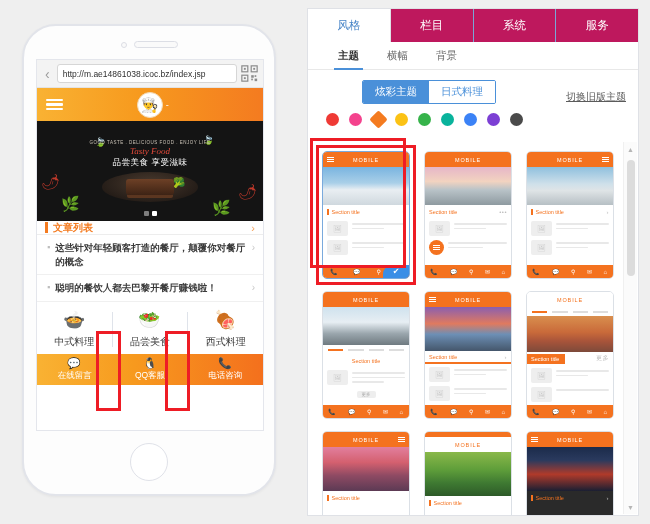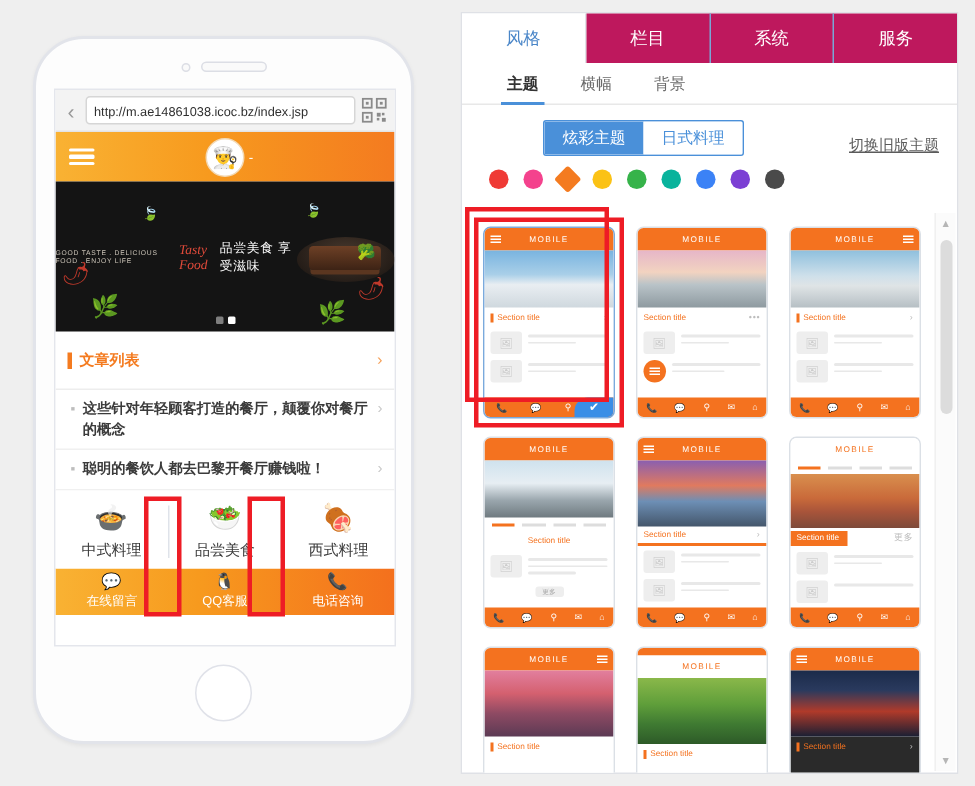--- a/index.html
+++ b/index.html
@@ -70,21 +70,21 @@
   }
   .hdr-dot { position: absolute; left: 57%; color: #fff; font-size: 9px; }
 
   
   .banner {
     height: 100px; background: #141414; position: relative; overflow: hidden;
   }
   .banner-leaf { position: absolute; font-size: 15px; }
   .banner-inner {
     position: absolute; inset: 0;
-    display: flex; flex-direction: row; align-items: center; justify-content: center;
+    display: flex; flex-direction: column; align-items: center; justify-content: center;
   }
   .banner-arc { font-size: 4.5px; color: #c9c2b6; letter-spacing: .5px; margin-bottom: 1px; }
   .banner-script { font-family: "Liberation Serif", serif; font-style: italic; font-size: 9px; color: #e04a3a; }
   .banner-sub { font-size: 8.5px; color: #fff; letter-spacing: .5px; margin-top: 1px; }
   .banner-plate {
     margin-top: 3px; width: 96px; height: 30px; border-radius: 50%;
     background: radial-gradient(ellipse at 50% 38%, #4a3a2e 0%, #2a211b 62%, #17120f 100%);
     position: relative;
   }
   .banner-steak {
@@ -93,21 +93,21 @@
     background: linear-gradient(180deg,#6d4026 0%,#53301c 55%,#3d2315 100%);
     box-shadow: 0 4px 0 -1px #5b3620;
   }
   .banner-garnish { position: absolute; right: 12px; top: 16%; font-size: 10px; }
   .banner-dots { position: absolute; bottom: 5px; left: 0; right: 0; display: flex; justify-content: center; gap: 3px; }
   .banner-dots i { width: 5px; height: 5px; border-radius: 1px; background: #7e7e7e; display: block; }
   .banner-dots i.on { background: #fff; }
 
   
   .panel-title {
-    height: 39px; display: flex; align-items: center;
+    height: 14px; display: flex; align-items: center;
     padding: 0 8px; border-bottom: 1px solid #ededed; background: #fff;
   }
   .panel-title .bar { width: 3px; height: 11px; background: #f47b20; margin-right: 5px; }
   .panel-title .txt { font-size: 10px; color: #f47b20; font-weight: bold; flex: 1; }
   .panel-title .arr { color: #f5a15a; font-size: 11px; }
   .art-item {
     display: flex; align-items: flex-start; padding: 6px 8px;
     border-bottom: 1px solid #f0f0f0; background: #fff;
   }
   .art-item .bullet { color: #bdbdbd; font-size: 9px; margin: 0 5px 0 2px; line-height: 13px; }

